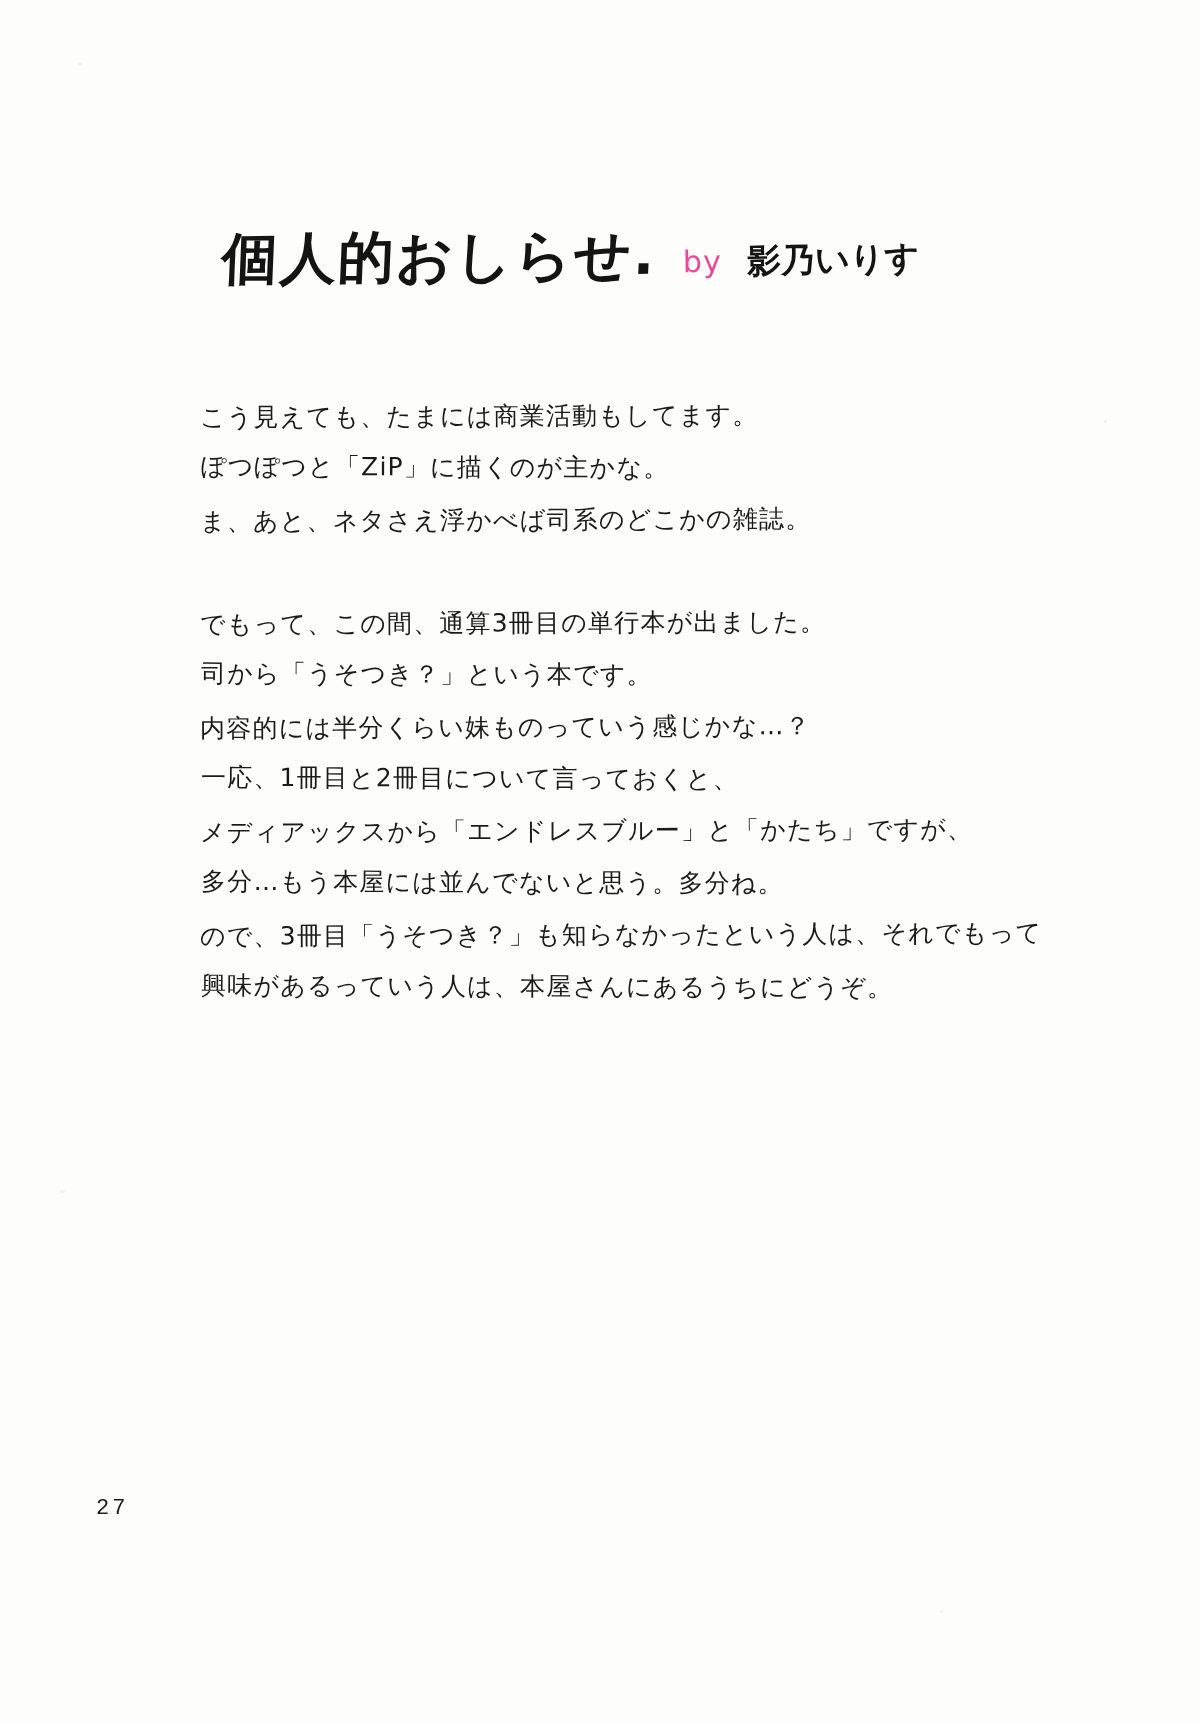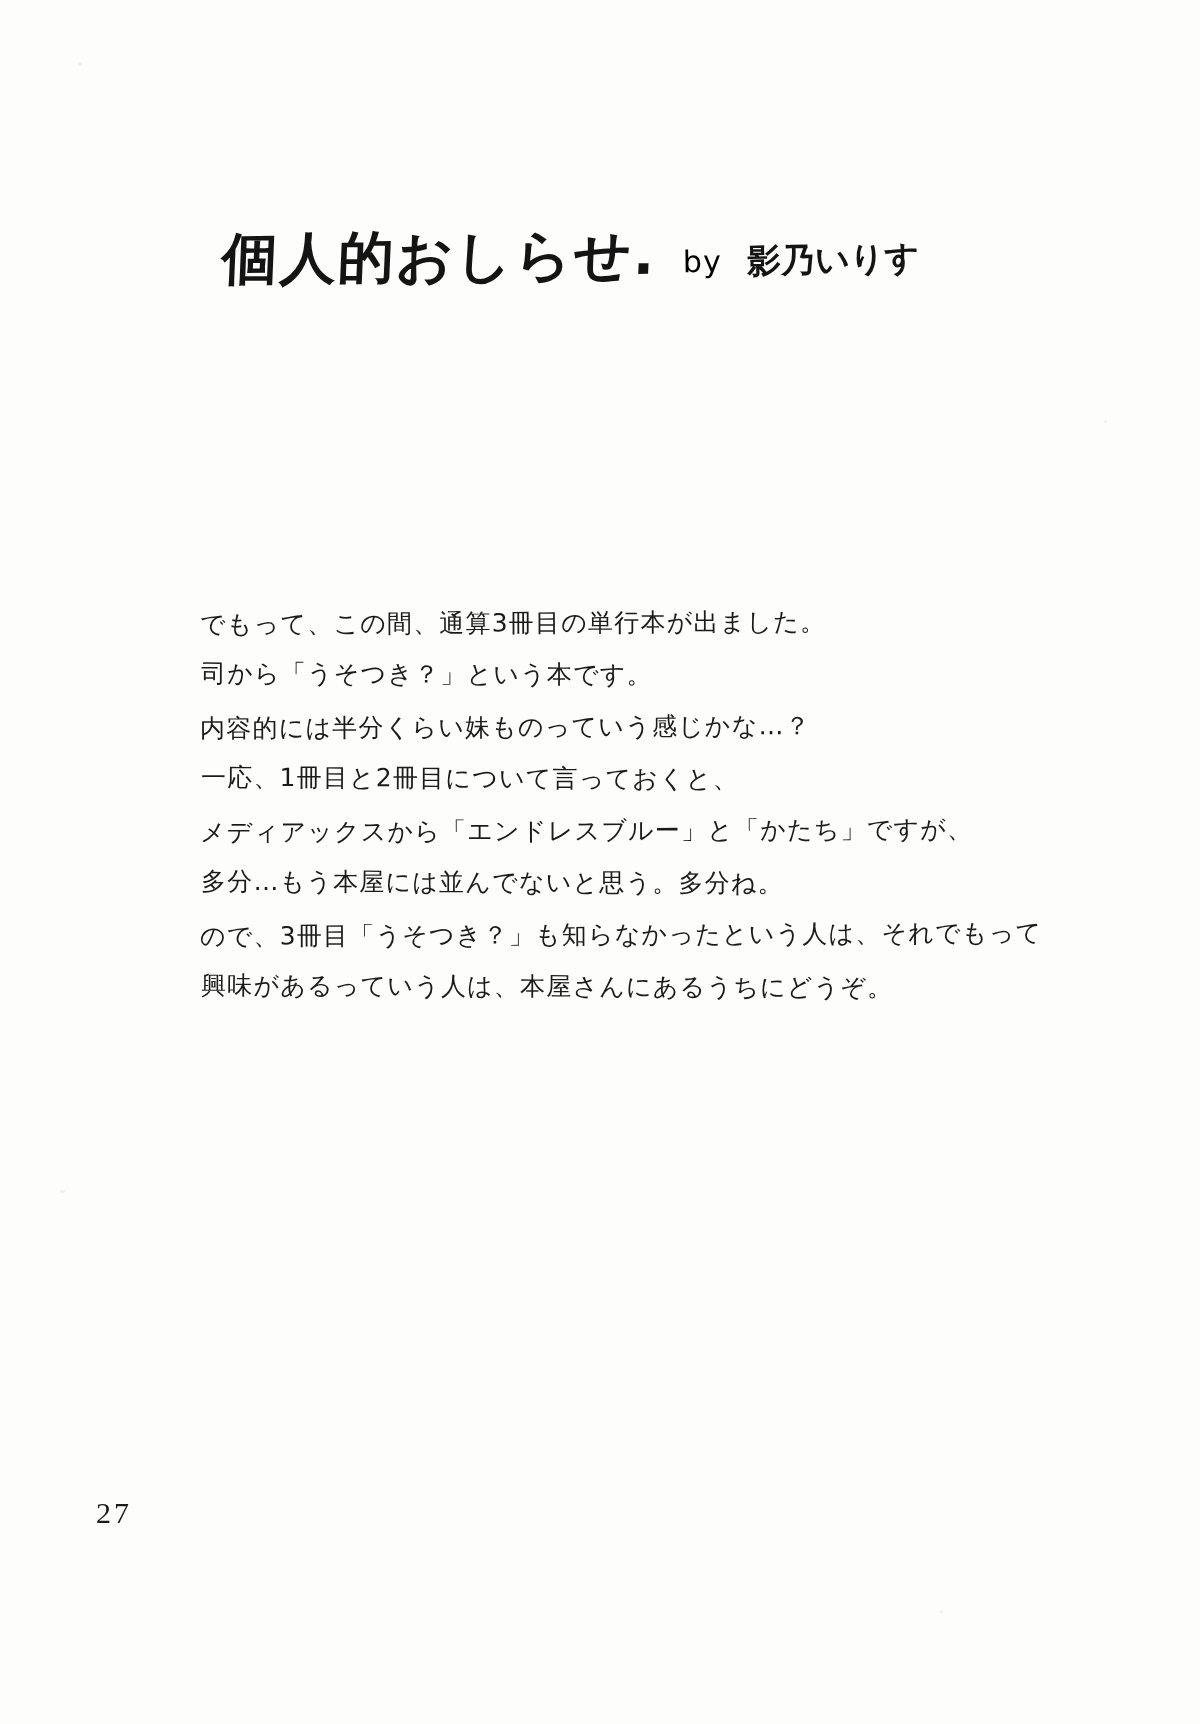--- a/index.html
+++ b/index.html
@@ -43,21 +43,21 @@
     font-size: 56px;
     line-height: 1.05;
     letter-spacing: 2px;
     color: #141414;
     font-weight: 700;
     transform: skewX(-3deg) rotate(-0.6deg);
     font-family: "DejaVu Sans", sans-serif;
   }
   .title-by {
     font-size: 30px;
-    color: #000000;
+    color: #ec4899;
     padding-bottom: 8px;
     letter-spacing: 1px;
     transform: rotate(-0.8deg);
   }
   .title-author {
     font-size: 34px;
     color: #141414;
     font-weight: 700;
     padding-bottom: 4px;
     transform: rotate(-1.2deg);
@@ -83,24 +83,24 @@
 
   
   .line:nth-child(odd)  { transform: rotate(-0.25deg); }
   .line:nth-child(even) { transform: rotate(0.18deg) translateX(1px); }
 
   
   .page-number {
     position: absolute;
     left: 96px;
     top: 1496px;
-    font-size: 30px;
+    font-size: 22px;
     color: #1c1c1c;
     letter-spacing: 3px;
-    font-family: Liberation Serif, serif;
+    font-family: Liberation Mono, monospace;
     text-align: center;
   }
 
   
   .speckle {
     position: absolute;
     background: #e8e6e2;
     border-radius: 50%;
     opacity: .55;
   }
@@ -111,20 +111,25 @@
 <div class="page"></div>
 
 <div class="content">
 
   <div class="title-row">
     <span class="title-main">個人的おしらせ.</span>
     <span class="title-by">by</span>
     <span class="title-author">影乃いりす</span>
   </div>
 
+  <div class="body-block p1">
+    <div class="line">こう見えても、たまには商業活動もしてます。</div>
+    <div class="line">ぽつぽつと「ZiP」に描くのが主かな。</div>
+    <div class="line">ま、あと、ネタさえ浮かべば司系のどこかの雑誌。</div>
+  </div>
 
   <div class="body-block p2">
     <div class="line">でもって、この間、通算3冊目の単行本が出ました。</div>
     <div class="line">司から「うそつき？」という本です。</div>
     <div class="line">内容的には半分くらい妹ものっていう感じかな…？</div>
     <div class="line">一応、1冊目と2冊目について言っておくと、</div>
     <div class="line">メディアックスから「エンドレスブルー」と「かたち」ですが、</div>
     <div class="line">多分…もう本屋には並んでないと思う。多分ね。</div>
     <div class="line">ので、3冊目「うそつき？」も知らなかったという人は、それでもって</div>
     <div class="line">興味があるっていう人は、本屋さんにあるうちにどうぞ。</div>

